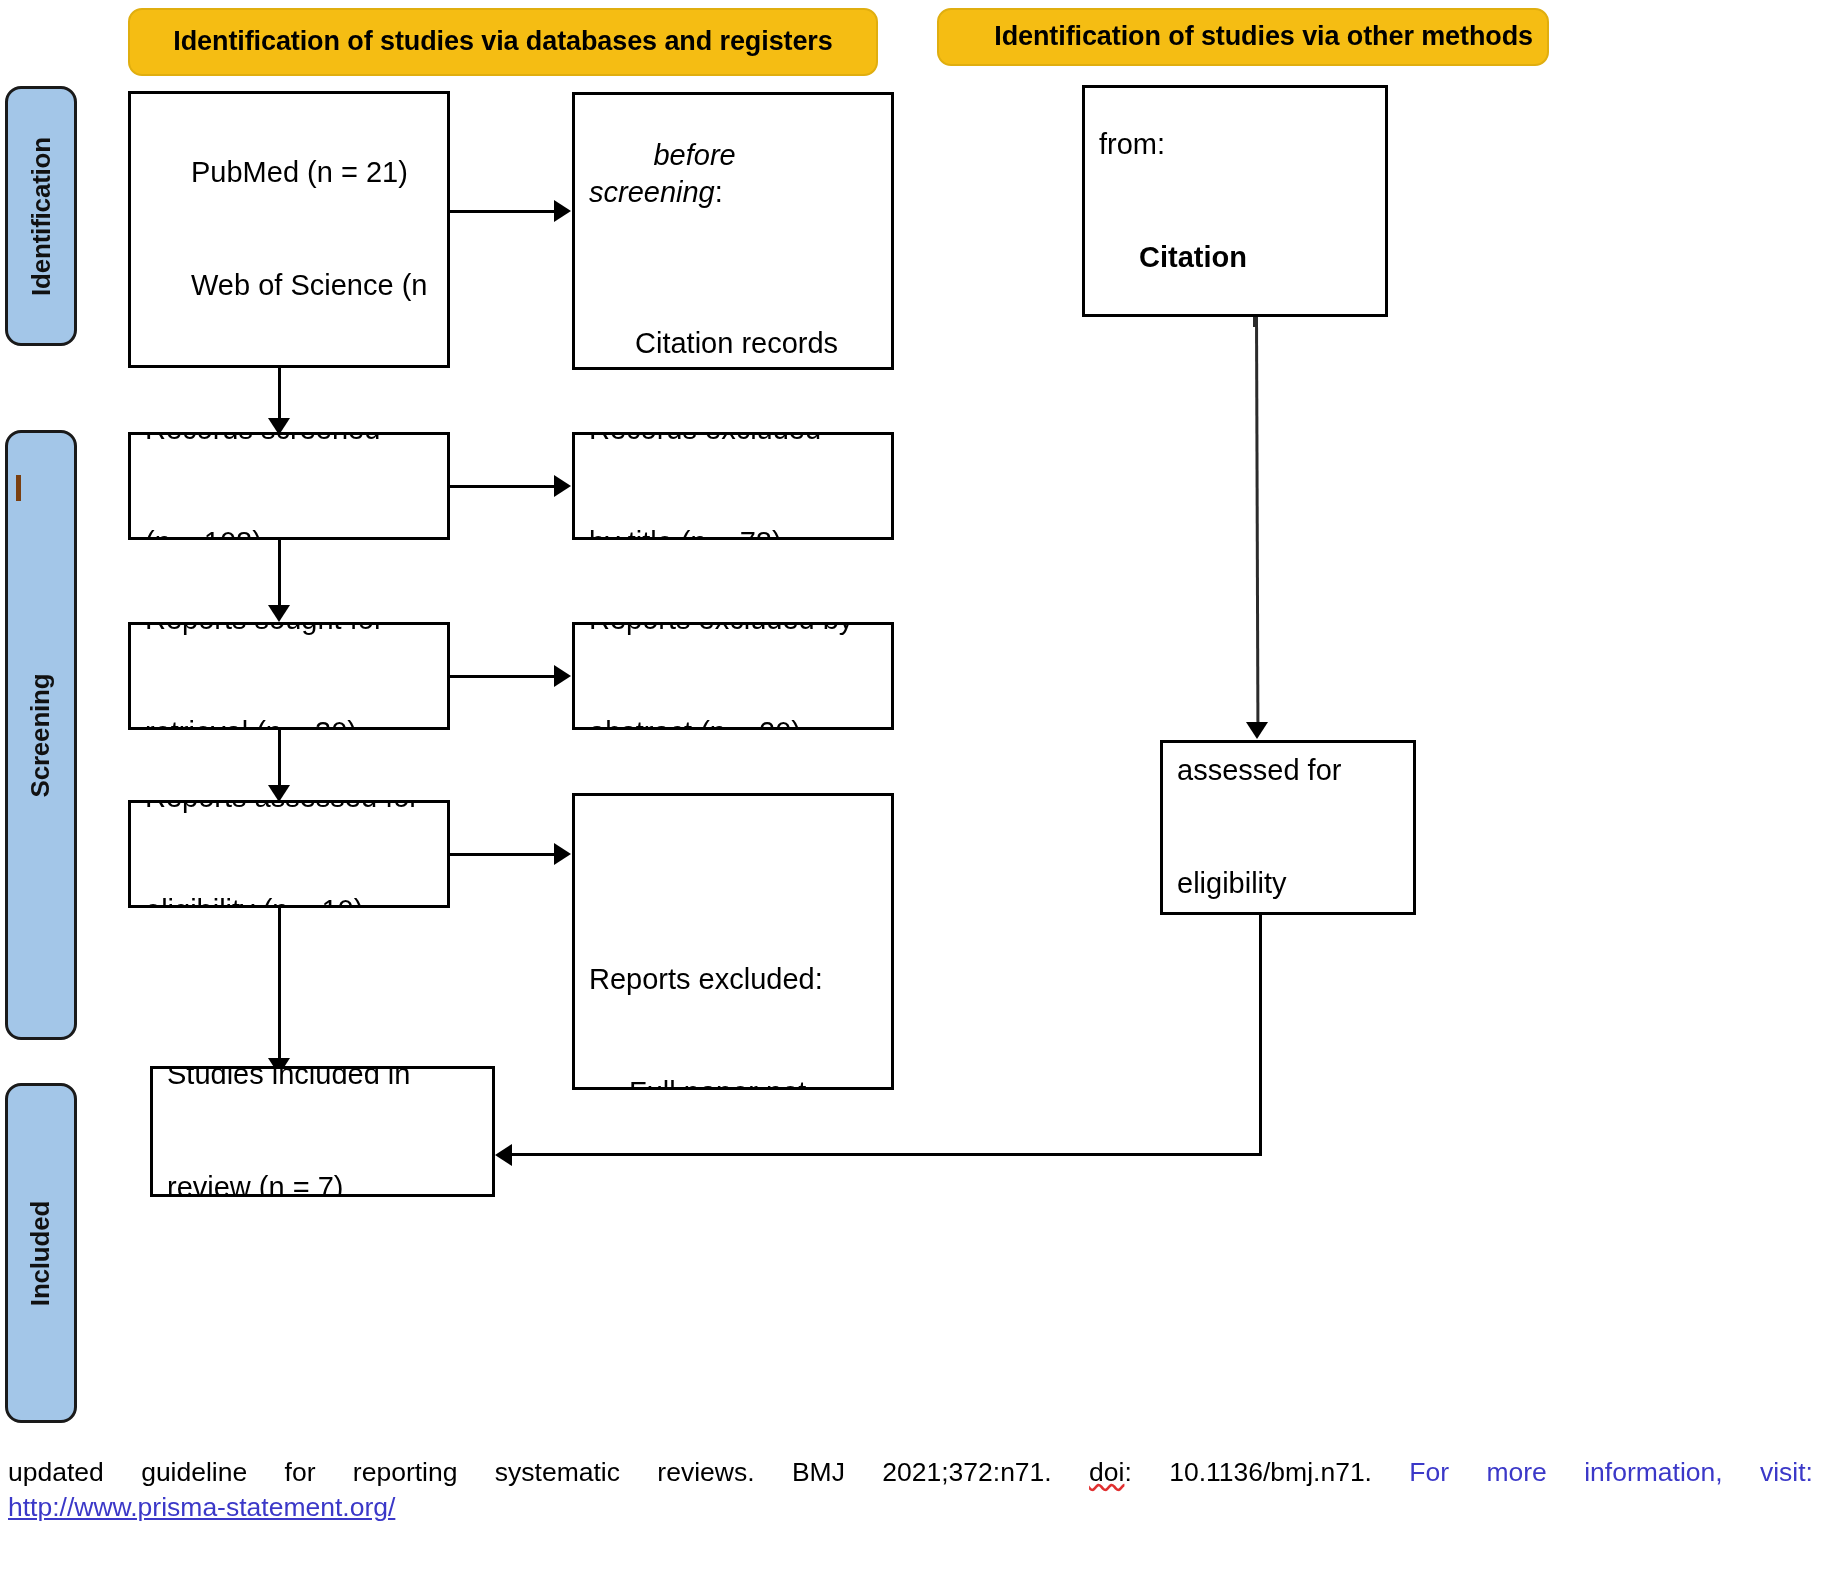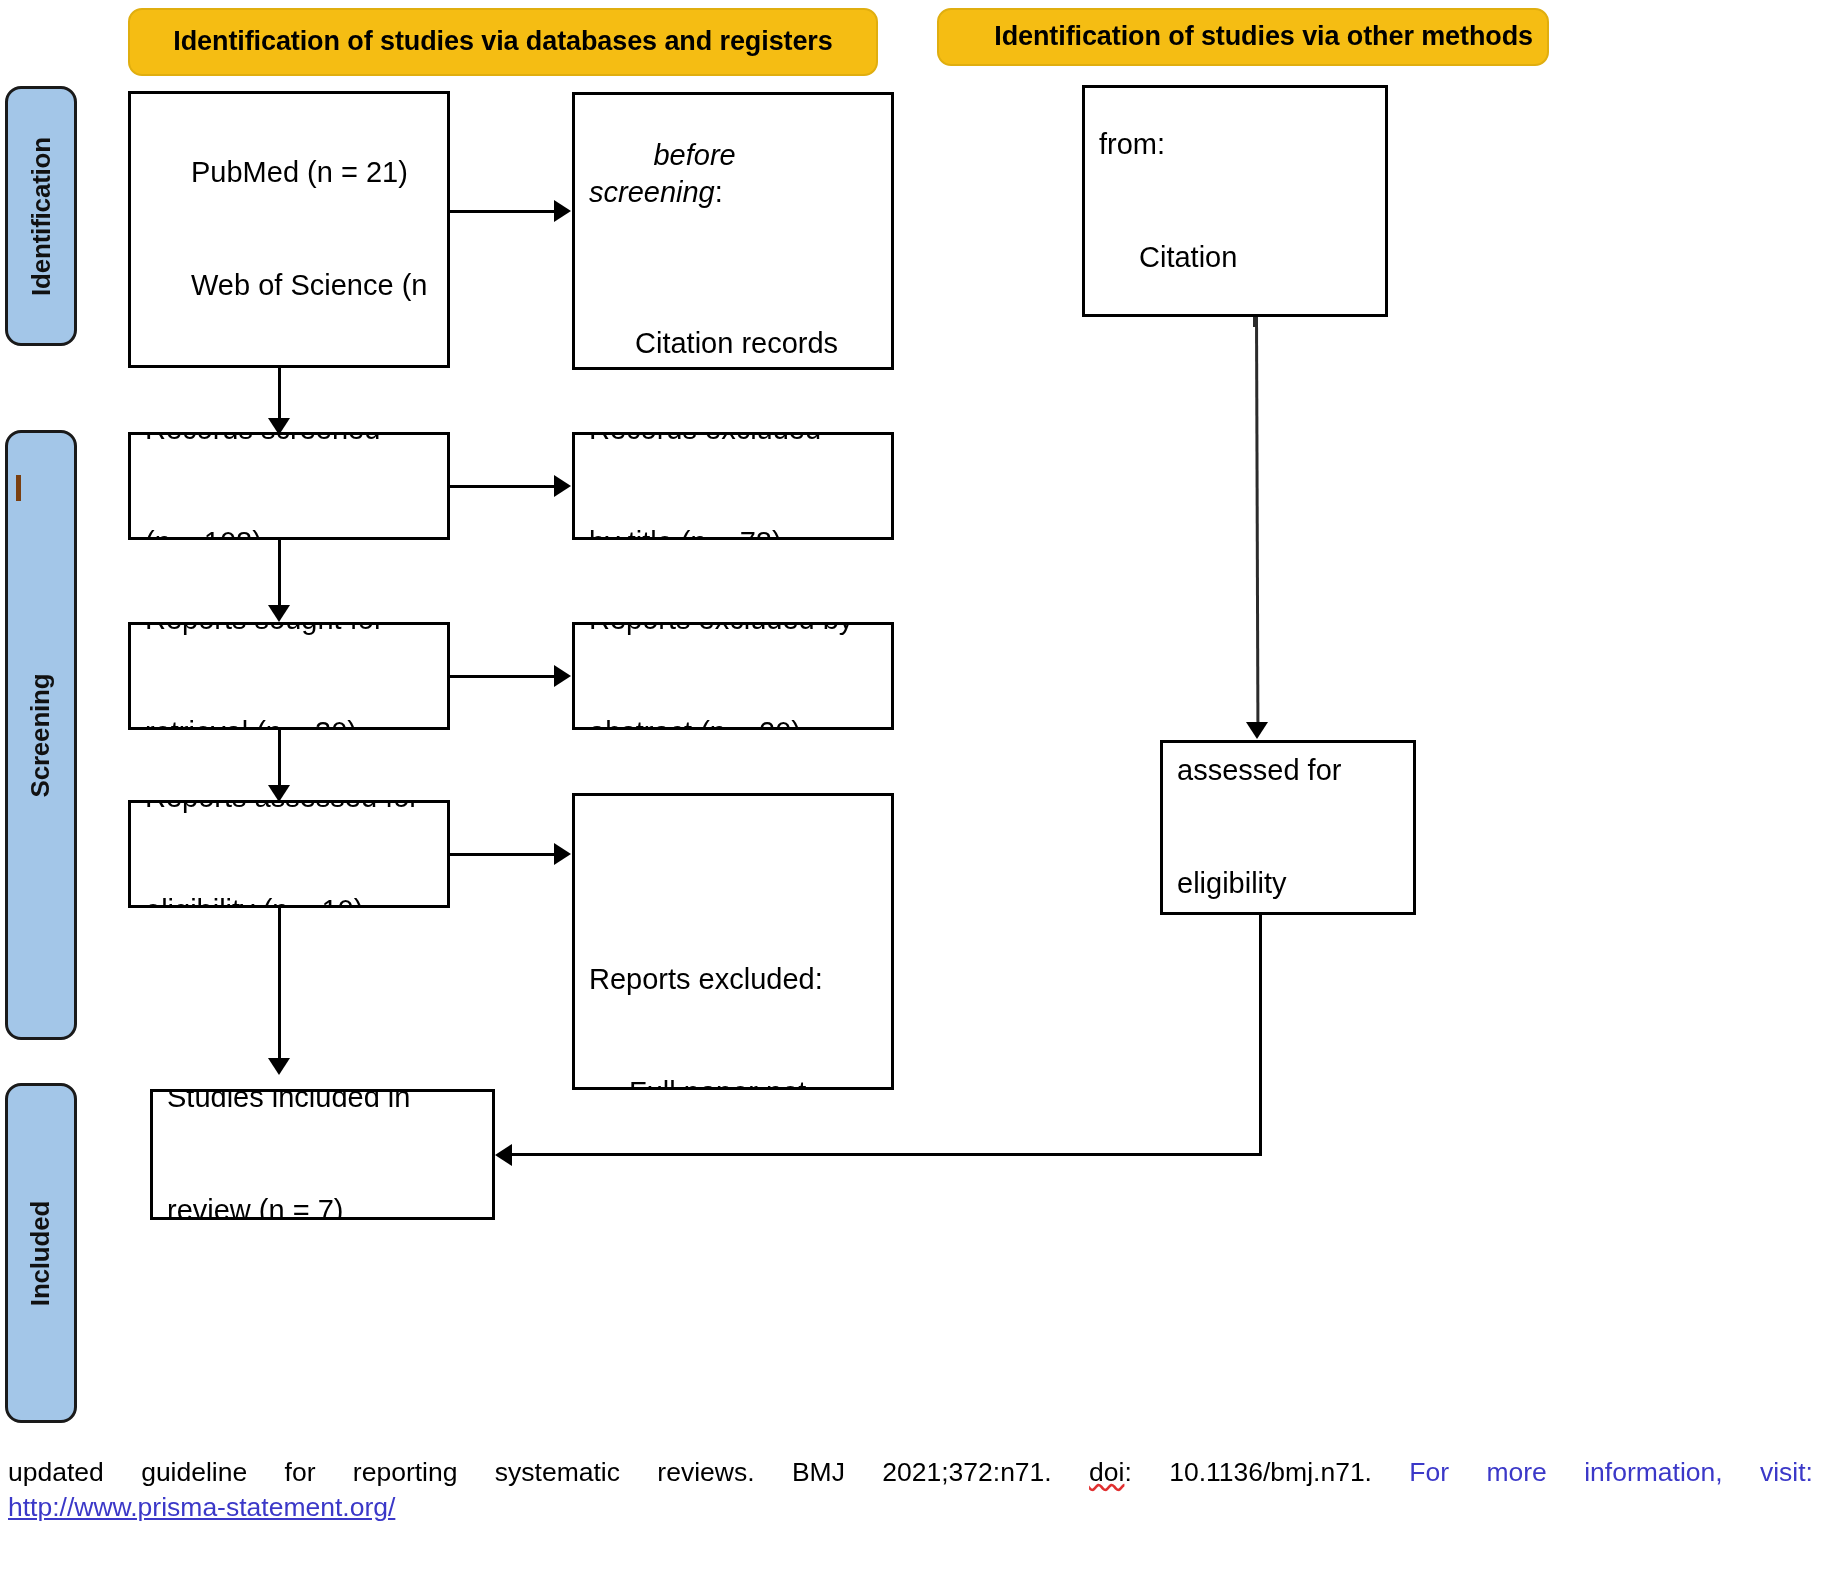--- a/index.html
+++ b/index.html
@@ -252,32 +252,32 @@
       
     </div>
   </div>
 
   <div class="hline" style="left:450px; top:853px; width:104px;"></div>
   <div class="arrow-right" style="left:554px; top:843px;"></div>
 
   <div class="vline" style="left:278px; top:908px; height:155px;"></div>
   <div class="arrow-down" style="left:268px; top:1058px;"></div>
 
-  <div class="fbox vcenter" style="left:150px; top:1089px; width:345px; height:131px;">
+  <div class="fbox vcenter" style="left:150px; top:1066px; width:345px; height:131px;">
     <div class="txt">
       <div>Studies included in</div>
       <div>review (n = 7)</div>
     </div>
   </div>
 
   <div class="fbox vcenter" style="left:1082px; top:85px; width:306px; height:232px;">
     <div class="txt">
       
       <div>from:</div>
-      <div style="padding-left:40px;">Citation</div>
+      <div style="padding-left:40px;font-weight:bold;">Citation</div>
       
     </div>
   </div>
 
   <div class="vline thin" style="left:1253px; top:317px; height:10px;"></div>
   <div class="vline thin" style="left:1255px; top:317px; height:410px; transform-origin: top center; transform: rotate(-0.2deg);"></div>
   <div class="arrow-down" style="left:1246px; top:722px;"></div>
 
   <div class="fbox vcenter" style="left:1133px; top:740px; width:256px; height:175px;margin-left:27px;">
     <div class="txt">

